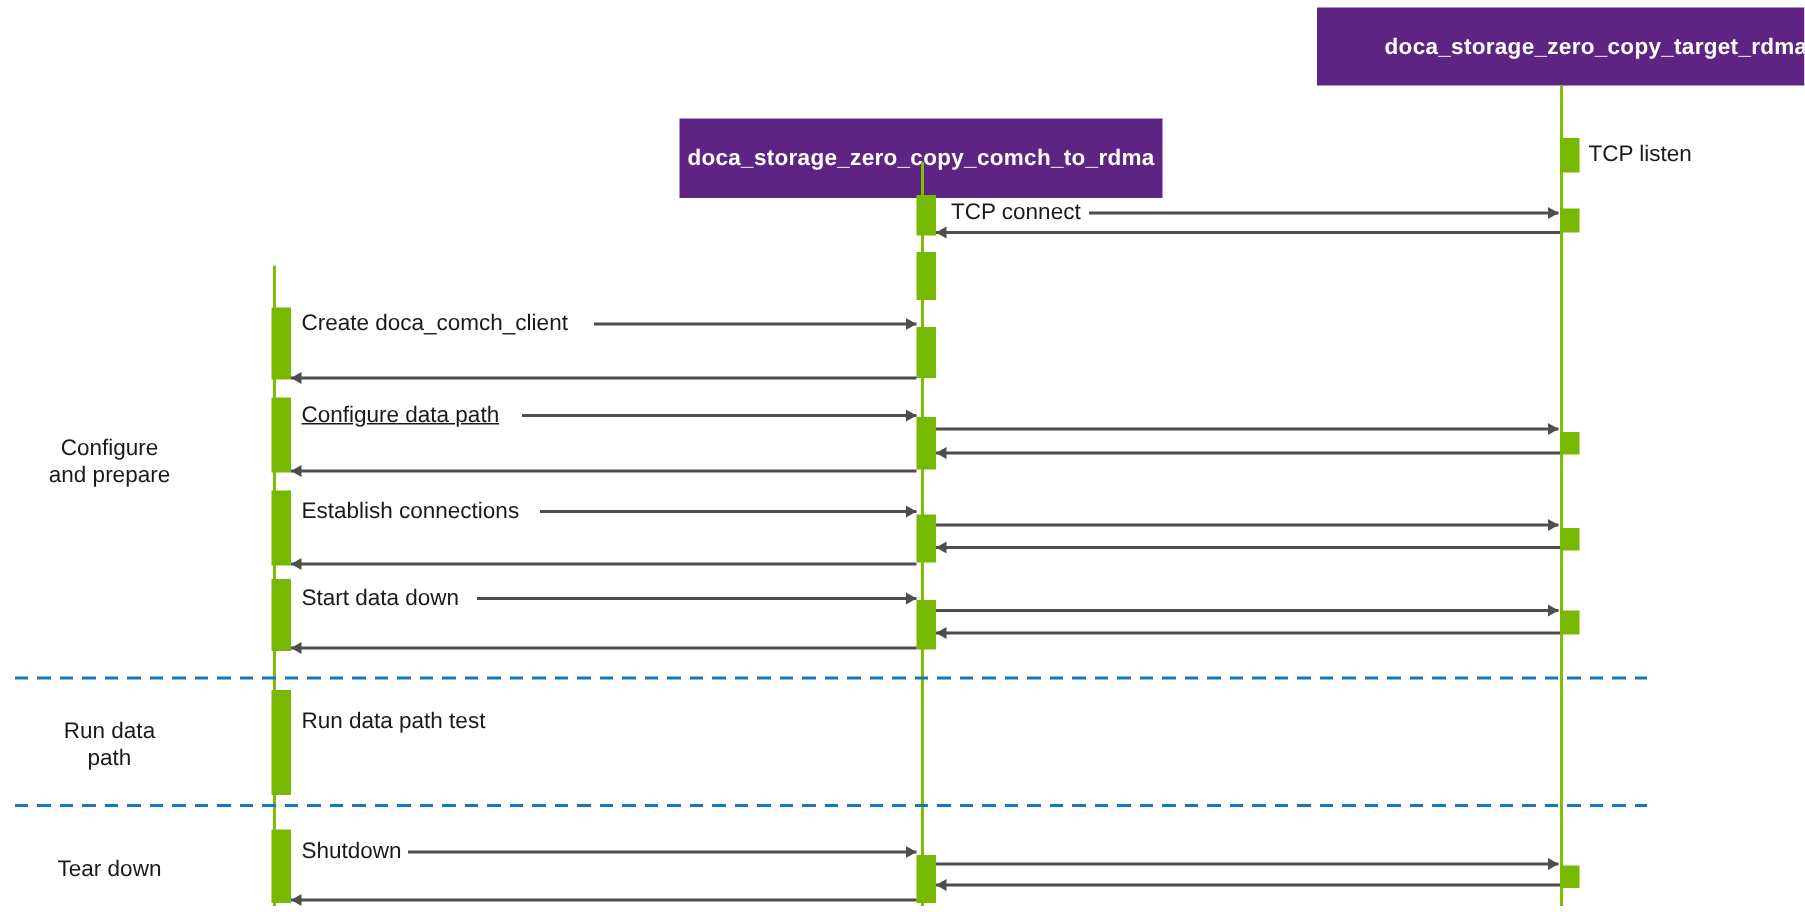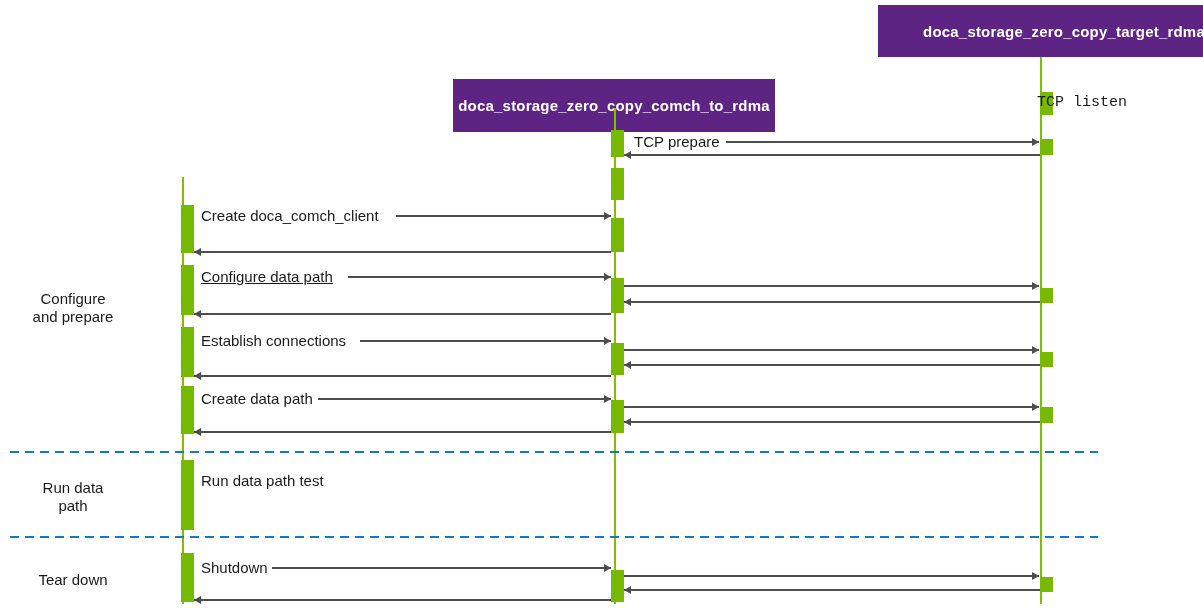--- a/index.html
+++ b/index.html
@@ -82,26 +82,26 @@
   <div class="activation" style="left:611px; top:400px; height:33px;"></div>
   <div class="activation" style="left:611px; top:570px; height:32px;"></div>
 
   <div class="activation" style="left:1040px; top:92px; height:23px;"></div>
   <div class="activation" style="left:1040px; top:139px; height:16px;"></div>
   <div class="activation" style="left:1040px; top:288px; height:15px;"></div>
   <div class="activation" style="left:1040px; top:352px; height:15px;"></div>
   <div class="activation" style="left:1040px; top:407px; height:16px;"></div>
   <div class="activation" style="left:1040px; top:577px; height:15px;"></div>
 
-  <div class="msg-label" style="left:1037px; top:95px;font-family:Liberation Mono, monospace;">TCP listen</div>
-  <div class="msg-label" style="left:634px; top:134px;">TCP prepare</div>
+  <div class="msg-label" style="left:1059px; top:95px;">TCP listen</div>
+  <div class="msg-label" style="left:634px; top:134px;">TCP connect</div>
   <div class="msg-label" style="left:201px; top:208px;">Create doca_comch_client</div>
   <div class="msg-label" style="left:201px; top:269px;text-decoration:underline;">Configure data path</div>
   <div class="msg-label" style="left:201px; top:333px;">Establish connections</div>
-  <div class="msg-label" style="left:201px; top:391px;">Create data path</div>
+  <div class="msg-label" style="left:201px; top:391px;">Start data down</div>
   <div class="msg-label" style="left:201px; top:473px;">Run data path test</div>
   <div class="msg-label" style="left:201px; top:560px;">Shutdown</div>
 
   <div class="arrow r" style="left:726px; top:141px; width:313px;"></div>
   <div class="arrow r" style="left:396px; top:215px; width:215px;"></div>
   <div class="arrow r" style="left:348px; top:276px; width:263px;"></div>
   <div class="arrow r" style="left:624px; top:285px; width:415px;"></div>
   <div class="arrow r" style="left:360px; top:340px; width:251px;"></div>
   <div class="arrow r" style="left:624px; top:349px; width:415px;"></div>
   <div class="arrow r" style="left:318px; top:398px; width:293px;"></div>

